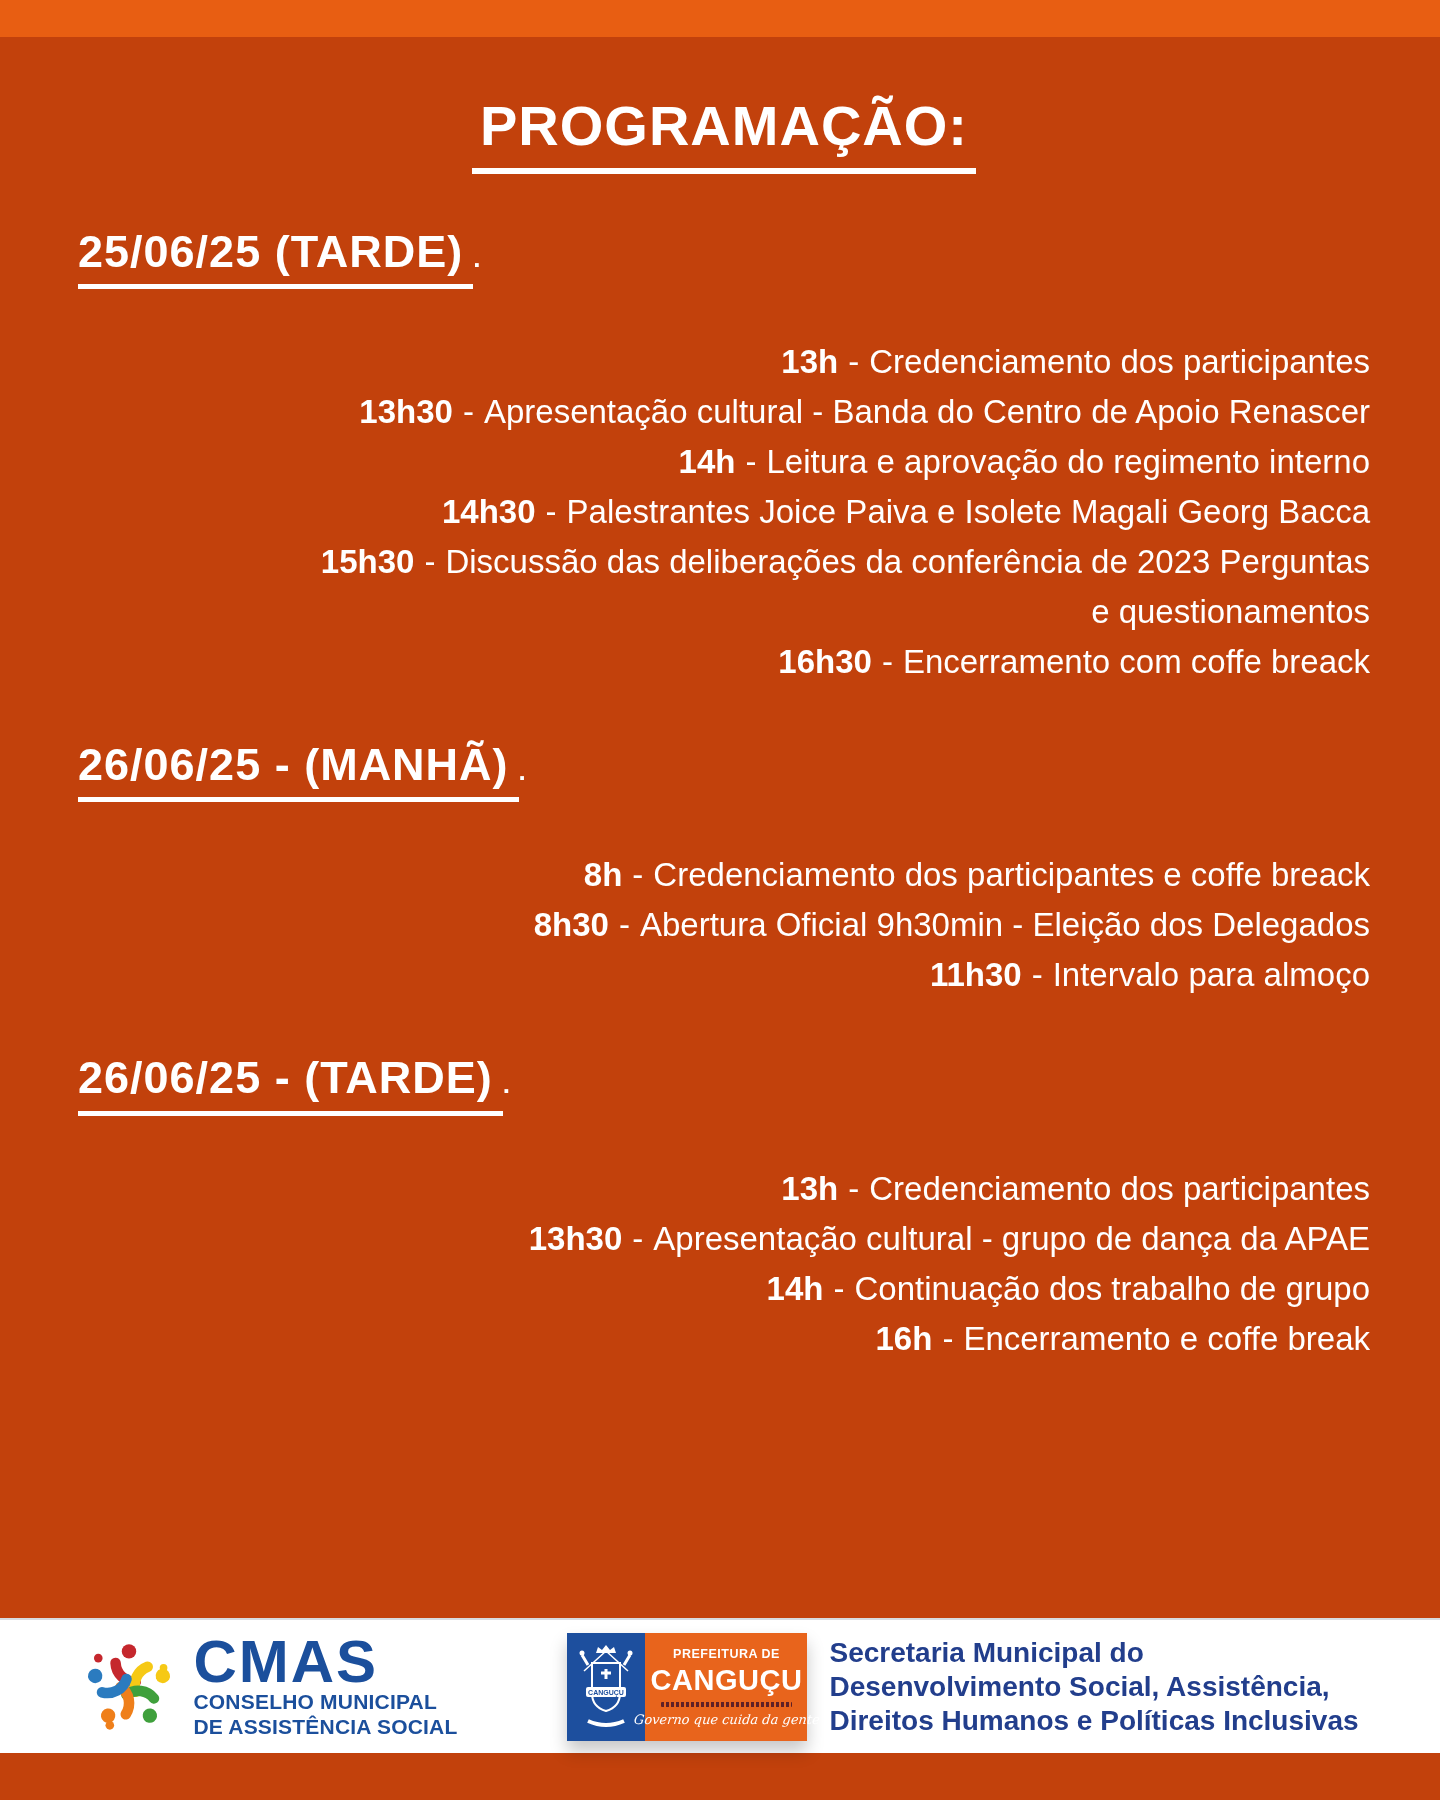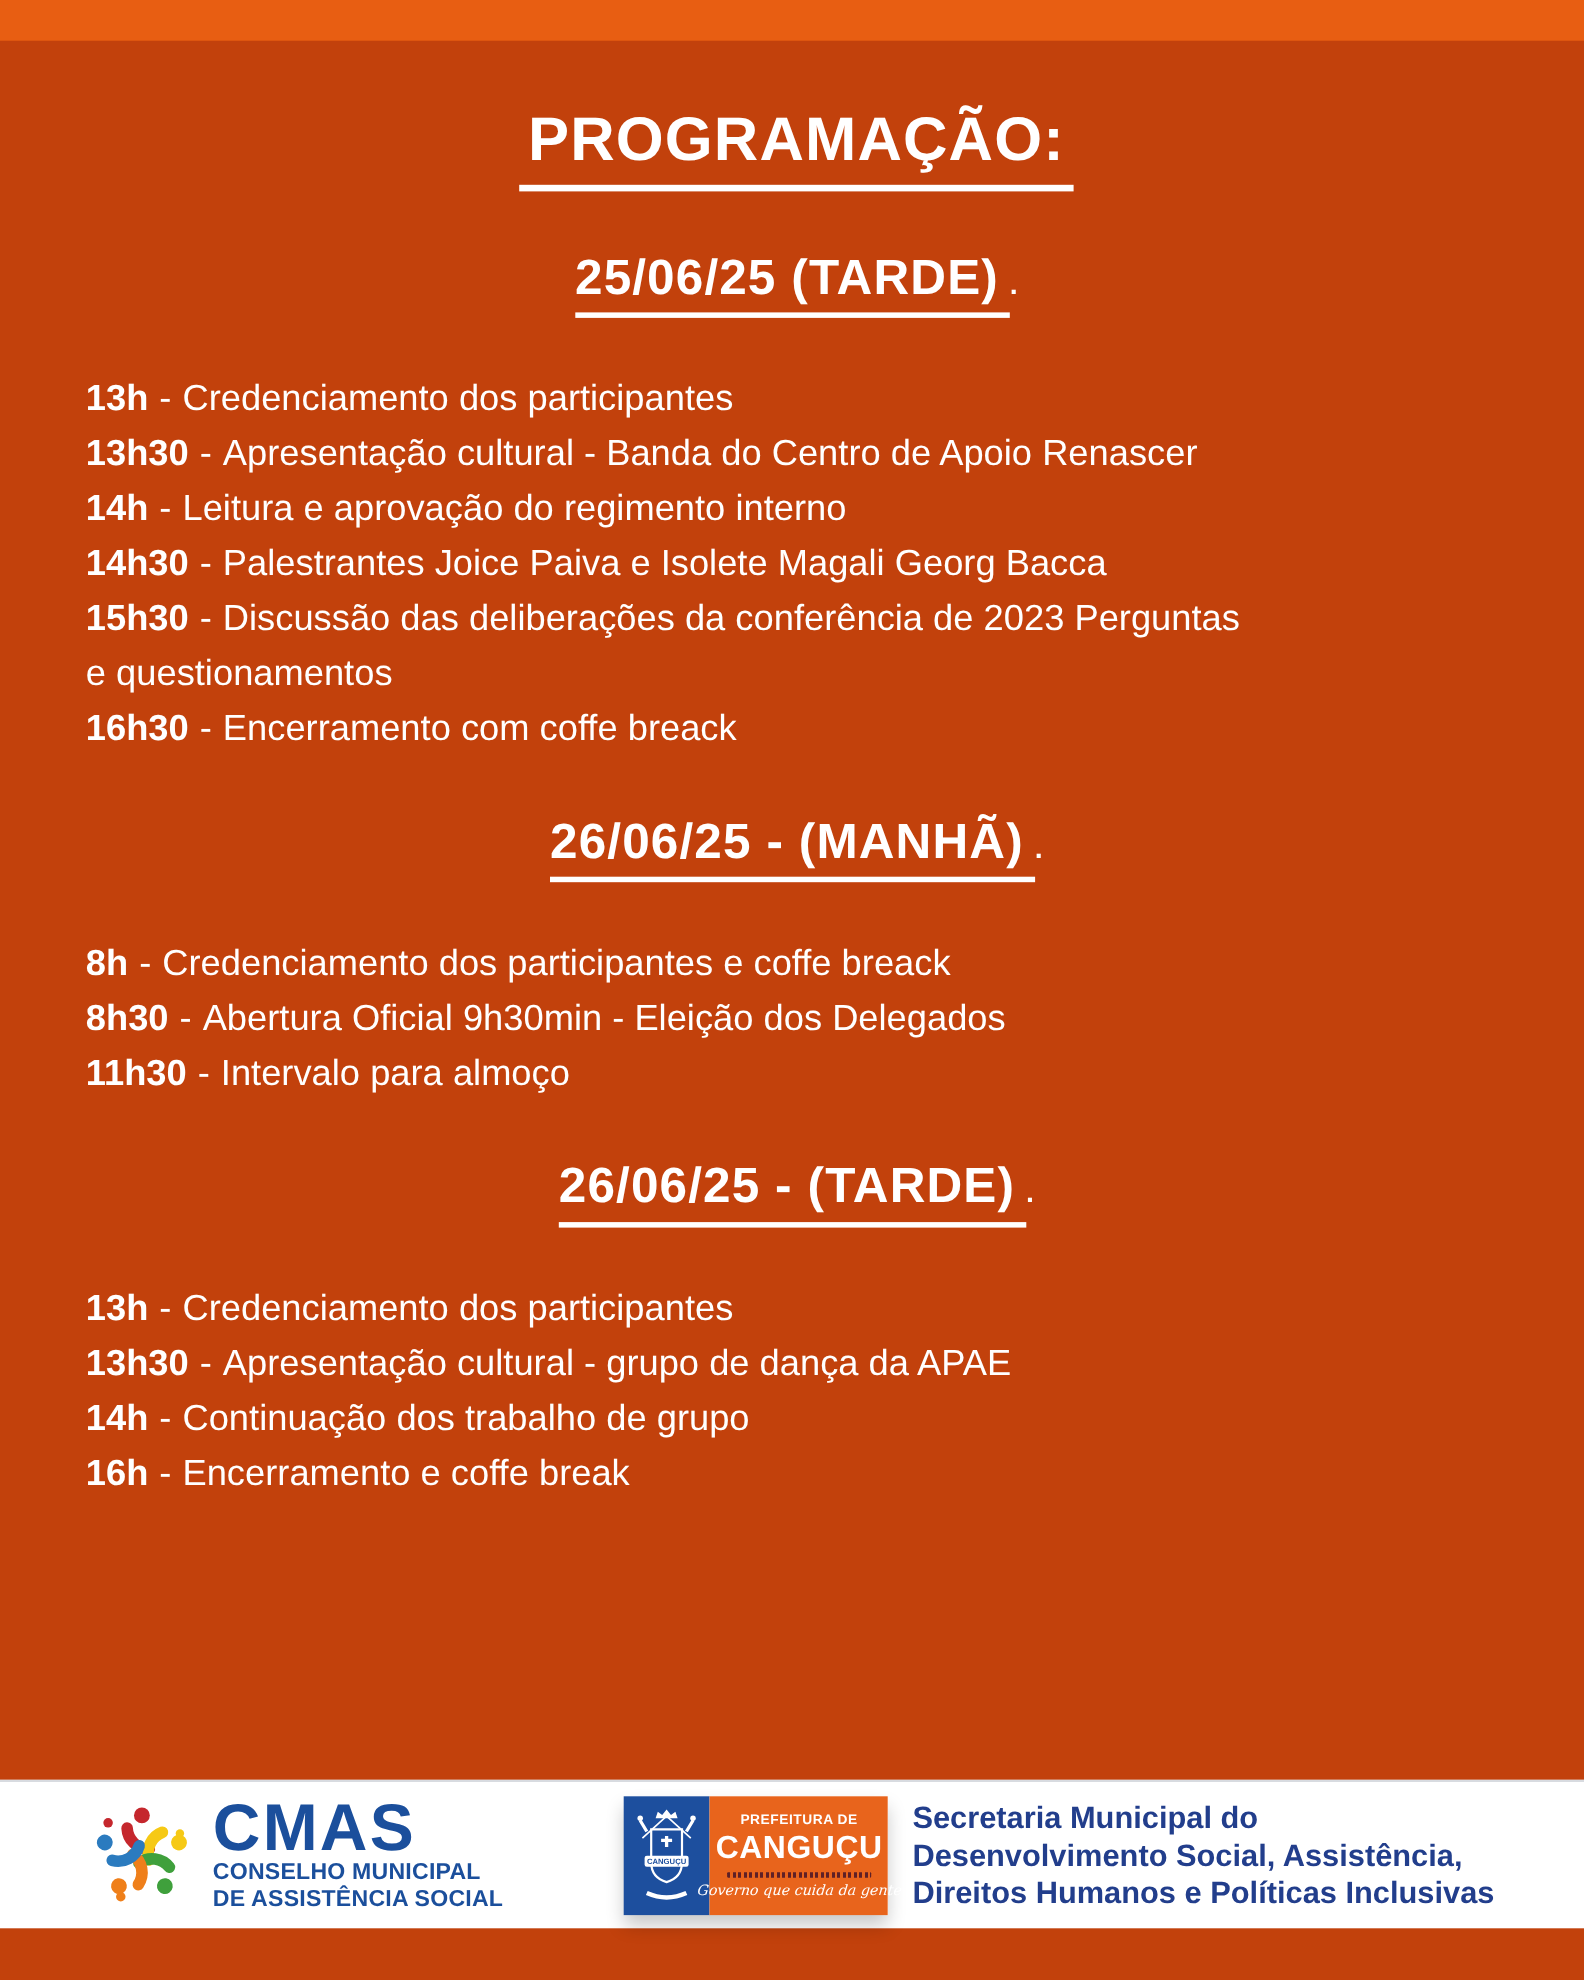--- a/index.html
+++ b/index.html
@@ -8,24 +8,24 @@
     background:#c2410c;
     font-family:"Liberation Sans",sans-serif;
   }
   .topbar{position:absolute;top:0;left:0;width:100%;height:37px;background:#E85E12;}
   .content{position:absolute;top:37px;left:78px;width:1292px;color:#ffffff;}
   .title-wrap{text-align:center;margin-top:60px;}
   .title{
     display:inline-block;font-size:56px;font-weight:800;letter-spacing:1px;
     border-bottom:6px solid #ffffff;padding:0 8px 12px 8px;line-height:1.05;
   }
-  .section-header{margin-top:54px;font-size:45px;font-weight:800;line-height:1.05;text-align:center;}
+  .section-header{margin-top:54px;font-size:45px;font-weight:800;line-height:1.05;}
   .hdr{display:inline-block;border-bottom:5px solid #ffffff;padding:0 10px 9px 0;letter-spacing:1px;}
   .hdr-dot{font-size:26px;vertical-align:baseline;}
-  .list{margin-top:48px;}
+  .list{margin-top:48px;text-align:right;}
   .item{font-size:33px;line-height:50px;font-weight:400;}
   .time{font-weight:700;}
   .sep{margin:0 10px;}
   .itext{white-space:pre-line;}
 
   .footer{
     position:absolute;left:0;top:1618px;width:1440px;height:135px;
     background:#ffffff;border-top:2px solid #d8dbe0;box-sizing:border-box;
     display:flex;align-items:center;justify-content:center;
   }

